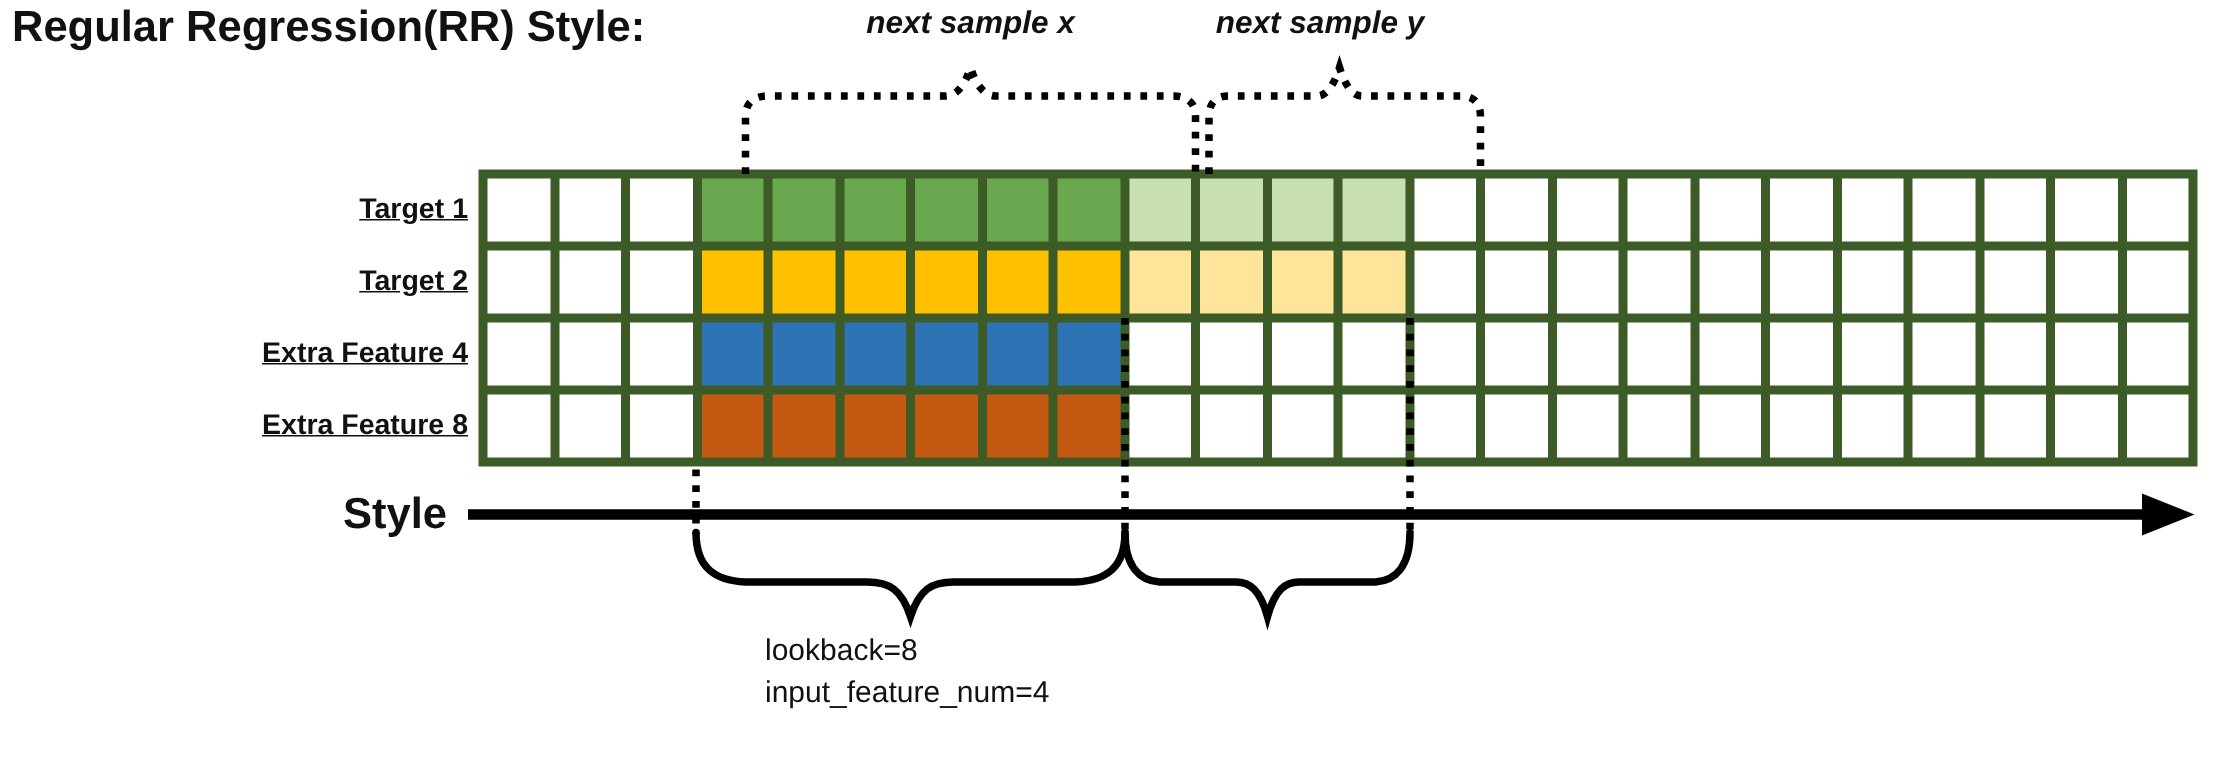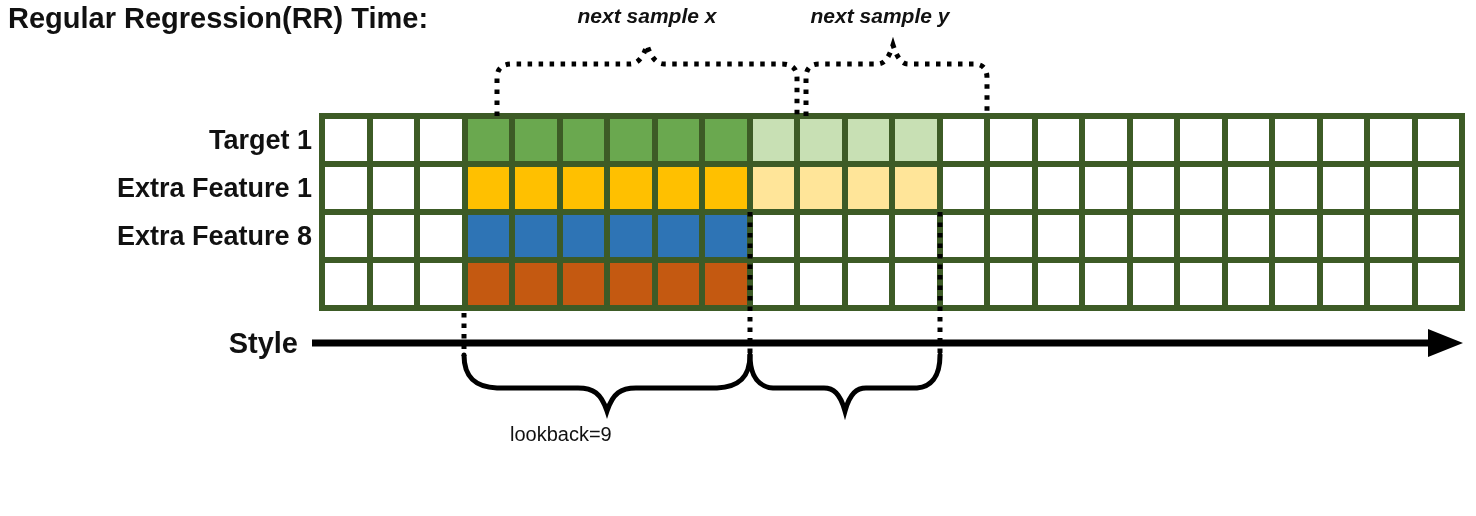--- a/index.html
+++ b/index.html
@@ -17,21 +17,21 @@
   }
   #label-next-x{left:517px;}
   #label-next-y{left:750px;}
   .row-labels{
     position:absolute;left:0;top:113px;width:312px;height:198px;
     box-sizing:border-box;padding:6px 0;
     display:grid;grid-template-rows:repeat(4,1fr);row-gap:6px;
   }
   .row-label{
     display:flex;align-items:center;justify-content:flex-end;
-    font-size:27px;font-weight:700;white-space:nowrap;
+    font-size:19px;font-weight:700;white-space:nowrap;text-decoration:underline;
   }
   .grid{
     position:absolute;left:319px;top:113px;width:1146px;height:198px;
     box-sizing:border-box;padding:6px;display:grid;gap:6px;
   }
   .cell{width:100%;height:100%;}
   .time-label{
     position:absolute;left:140px;top:327px;width:158px;text-align:right;
     font-size:29px;font-weight:700;
   }
@@ -41,28 +41,29 @@
   }
   #bottom-input{left:510px;}
   #bottom-output{left:753px;}
   svg.overlay{position:absolute;left:0;top:0;pointer-events:none;}
 </style>
 </head>
 <body>
 
 <div class="canvas">
 
-  <div class="title">Regular Regression(RR) Time:</div>
+  <div class="title">Regular Regression(RR) Style:</div>
 
   <div class="top-label" id="label-next-x">next sample x</div>
   <div class="top-label" id="label-next-y">next sample y</div>
 
   <div class="row-labels">
       <div class="row-label">Target 1</div>
-      <div class="row-label">Extra Feature 1</div>
+      <div class="row-label">Target 2</div>
+      <div class="row-label">Extra Feature 4</div>
       <div class="row-label">Extra Feature 8</div>
     </div>
 
   <div class="grid" style="background: rgb(61, 91, 38); grid-template-columns: repeat(24, 1fr); grid-template-rows: repeat(4, 1fr);">
       <div class="cell" style="background: rgb(255, 255, 255);"></div>
       <div class="cell" style="background: rgb(255, 255, 255);"></div>
       <div class="cell" style="background: rgb(255, 255, 255);"></div>
       <div class="cell" style="background: rgb(106, 168, 79);"></div>
       <div class="cell" style="background: rgb(106, 168, 79);"></div>
       <div class="cell" style="background: rgb(106, 168, 79);"></div>
@@ -154,21 +155,22 @@
       <div class="cell" style="background: rgb(255, 255, 255);"></div>
       <div class="cell" style="background: rgb(255, 255, 255);"></div>
       <div class="cell" style="background: rgb(255, 255, 255);"></div>
       <div class="cell" style="background: rgb(255, 255, 255);"></div>
       <div class="cell" style="background: rgb(255, 255, 255);"></div>
     </div>
 
   <div class="time-label">Style</div>
 
   <div class="bottom-block" id="bottom-input">
-    <div>lookback=9</div>
+    <div>lookback=8</div>
+    <div>input_feature_num=4</div>
   </div>
 
   <svg class="overlay" width="1476" height="516" viewBox="0 0 1476 516">
 
     <path d="M 497 116 L 497 78 Q 497 64 512 64 L 630 64 Q 641 64 647 45 Q 653 64 664 64 L 782 64 Q 797 64 797 78 L 797 116" fill="none" stroke="#000" stroke-width="5" stroke-dasharray="4.5 6.5"></path>
 
     <path d="M 806 116 L 806 78 Q 806 64 819 64 L 878 64 Q 887 64 893 45 Q 899 64 908 64 L 974 64 Q 987 64 987 78 L 987 116" fill="none" stroke="#000" stroke-width="5" stroke-dasharray="4.5 6.5"></path>
 
     <path d="M 464 313 L 464 356" fill="none" stroke="#000" stroke-width="5" stroke-dasharray="4.5 6"></path>
     <path d="M 750 212 L 750 356" fill="none" stroke="#000" stroke-width="5" stroke-dasharray="4.5 6"></path>

